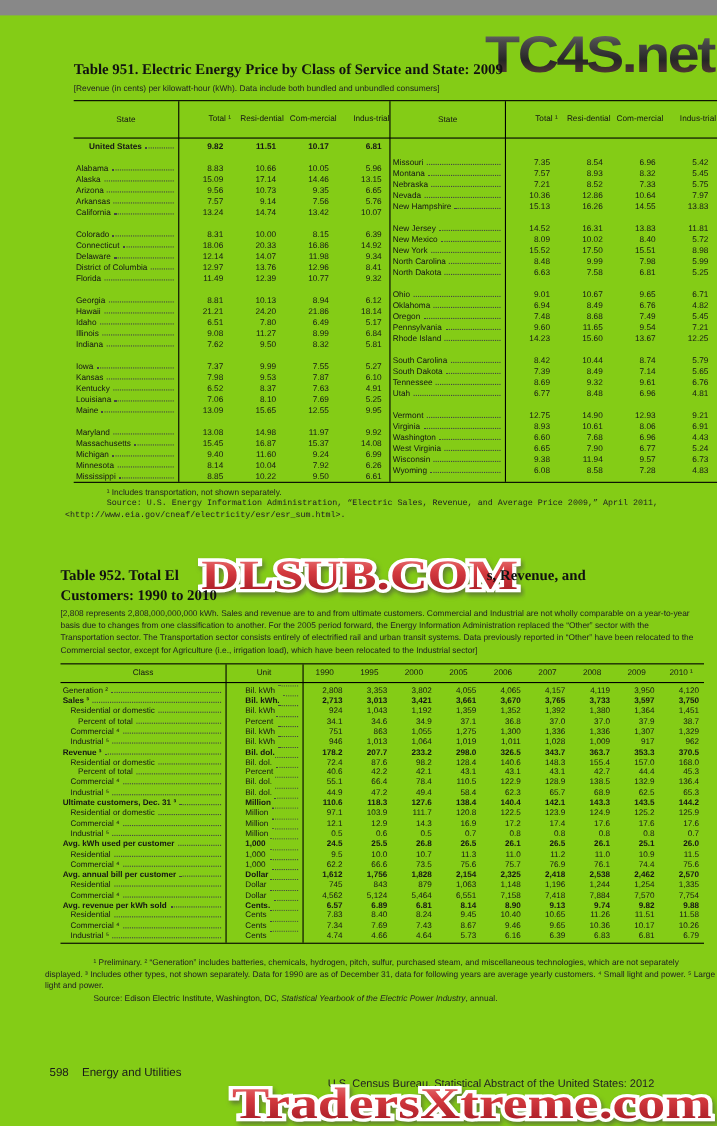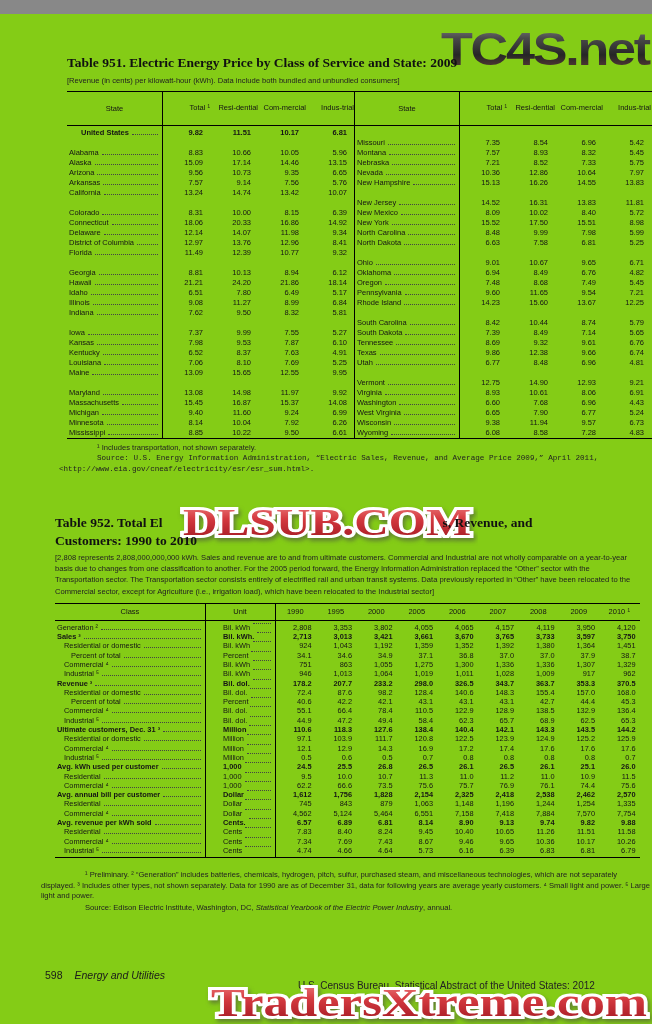--- a/index.html
+++ b/index.html
@@ -48,21 +48,21 @@
   .r952.bold{font-weight:bold;}
   .r952 .cl{display:flex;align-items:baseline;overflow:hidden;white-space:nowrap;padding-left:2px;}
   .r952 .cl.i1{padding-left:9px;}
   .r952 .cl.i2{padding-left:16px;}
   .r952 .un{display:flex;align-items:flex-start;overflow:hidden;white-space:nowrap;padding-left:18px;}
   .r952 .yv{text-align:right;padding-right:4px;}
   .fn952{margin-top:12px;margin-left:-14px;text-indent:44px;width:612px;}
   .fn952-src{margin-top:1px;padding-left:30px;}
   
   .pageno{position:absolute;left:45px;top:955px;font-size:10.5px;color:#1a1a1a;}
-  .pageno .sect{margin-left:12px;font-style:italic;}
+  .pageno .sect{margin-left:12px;}
   .census{position:absolute;left:298px;top:966px;font-size:10px;color:#222;}
   
   .wm{position:absolute;pointer-events:none;}
   i.it{font-style:italic;}
 </style>
 </head>
 <body>
 
 <div class="page">
 
@@ -571,30 +571,20 @@
             </div>
             <div class="r951">
               <div class="st">
                 <span>Tennessee</span>
                 <span class="lead"></span>
               </div>
               <div class="nv">8.69</div>
               <div class="nv">9.32</div>
               <div class="nv">9.61</div>
               <div class="nv">6.76</div>
-            </div>
-            <div class="r951">
-              <div class="st">
-                <span>Texas</span>
-                <span class="lead"></span>
-              </div>
-              <div class="nv">9.86</div>
-              <div class="nv">12.38</div>
-              <div class="nv">9.66</div>
-              <div class="nv">6.74</div>
             </div>
             <div class="r951">
               <div class="st">
                 <span>Utah</span>
                 <span class="lead"></span>
               </div>
               <div class="nv">6.77</div>
               <div class="nv">8.48</div>
               <div class="nv">6.96</div>
               <div class="nv">4.81</div>

